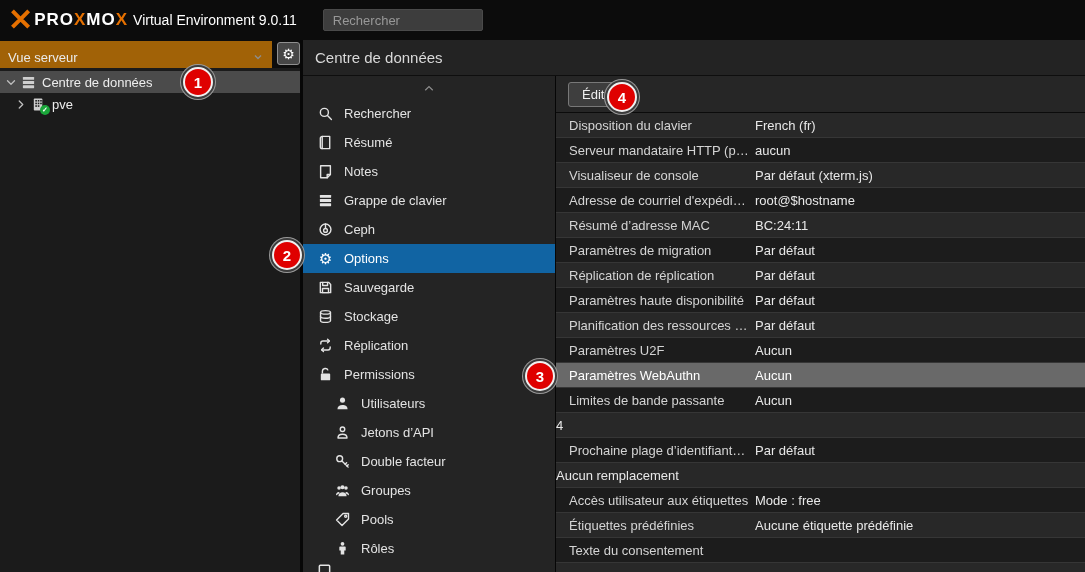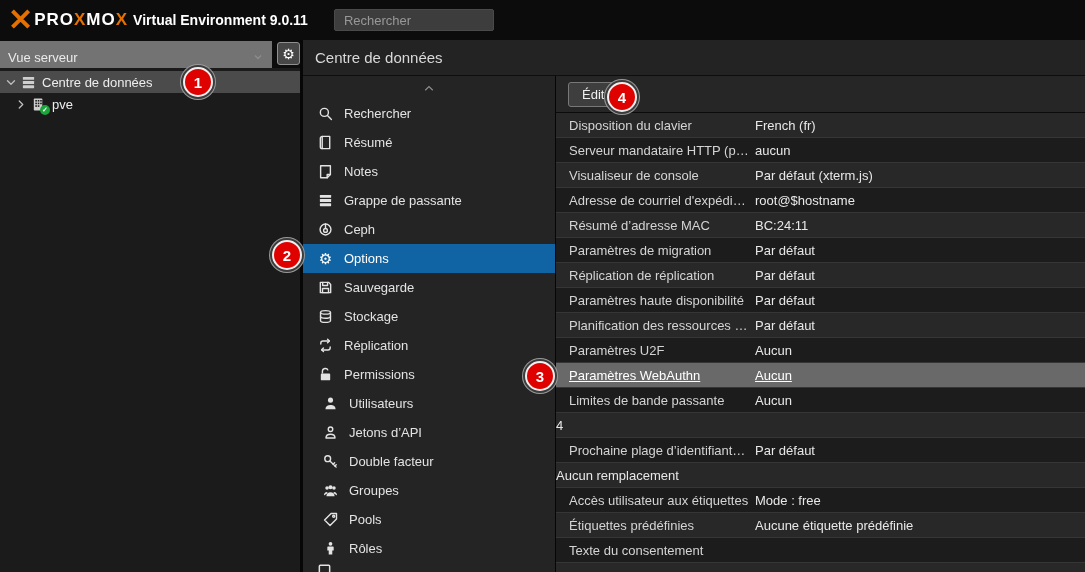--- a/index.html
+++ b/index.html
@@ -5,61 +5,61 @@
   * { margin:0; padding:0; box-sizing:border-box; }
   html,body { width:1085px; height:572px; overflow:hidden; }
   body { position:relative; background:#1b1b1b; font-family:"Liberation Sans",sans-serif; color:#ddd; }
 
   
   .topbar { position:absolute; left:0; top:0; width:1085px; height:40px; background:#0c0c0c; display:flex; align-items:center; }
   .logo { display:flex; align-items:center; margin-left:8px; }
   .logo-x { color:#E57000; font-size:30px; font-weight:bold; line-height:30px; margin-right:1px; }
   .logo-text { font-size:17px; font-weight:bold; letter-spacing:1px; color:#fff; }
   .logo-text .ox { color:#E57000; }
-  .product { color:#fff; font-size:14px; margin-left:5px;font-weight:bold; }
+  .product { color:#fff; font-size:14px; margin-left:5px; }
   .search { margin-left:26px; width:160px; height:22px; background:#3d3d3d; border:1px solid #4a4a4a; border-radius:2px; color:#ddd; padding:0 9px; font-size:13px; font-family:inherit; }
   .search::placeholder { color:#989898; }
 
   
   .selector-bar { position:absolute; left:0; top:40px; width:300px; height:28px; background:#0c0c0c; }
-  .selector { position:absolute; left:0; top:1px; width:272px; height:26px; background:#737373; display:flex; align-items:center; justify-content:space-between; padding:16px 8px; font-size:13px; color:#eaeaea; cursor:pointer; }
+  .selector { position:absolute; left:0; top:1px; width:272px; height:26px; background:#a16207; display:flex; align-items:center; justify-content:space-between; padding:16px 8px; font-size:13px; color:#eaeaea; cursor:pointer; }
   .gear-btn { position:absolute; left:277px; top:2px; width:23px; height:23px; background:#474747; border:1px solid #909090; border-radius:3px; color:#fff; font-size:14px; line-height:20px; text-align:center; cursor:pointer; }
   .tree { position:absolute; left:0; top:68px; width:300px; height:504px; background:#1b1b1b; padding-top:3px; }
   .tree-row { height:22px; display:flex; align-items:center; font-size:13px; color:#ededed; white-space:nowrap; cursor:pointer; }
   .tree-row.selected { background:#4b4b4b; }
   .tree-row .exp { width:14px; display:inline-flex; justify-content:center; color:#bdbdbd; }
   .tree-row .icon { position:relative; width:16px; height:16px; margin:0 6px 0 2px; display:inline-flex; align-items:center; justify-content:center; color:#cfcfcf; }
   .tree-row.lvl1 { padding-left:4px; }
   .tree-row.lvl2 { padding-left:14px; }
   .check { position:absolute; right:-4px; bottom:-3px; width:10px; height:10px; background:#1aa63a; border-radius:50%; color:#fff; font-size:7px; line-height:10px; text-align:center; font-weight:bold; }
   .gap { position:absolute; left:300px; top:40px; width:3px; height:532px; background:#070707; }
 
   
   .content-header { position:absolute; left:303px; top:40px; width:782px; height:36px; background:#232323; border-bottom:1px solid #0e0e0e; display:flex; align-items:center; padding-left:12px; font-size:15px; color:#d9d9d9; }
 
   
   .sidebar { position:absolute; left:303px; top:76px; width:252px; height:496px; background:#242424; overflow:hidden; }
   .scroll-up { height:23px; display:flex; align-items:center; justify-content:center; color:#8d8d8d; }
   .side-item { height:29px; display:flex; align-items:center; padding-left:14px; font-size:13px; color:#e3e3e3; cursor:pointer; white-space:nowrap; }
-  .side-item.indent { padding-left:19px; }
+  .side-item.indent { padding-left:31px; }
   .side-item.selected { background:#1164A3; color:#fff; }
   .side-item .icon { width:17px; height:16px; margin-right:10px; display:inline-flex; align-items:center; justify-content:center; color:inherit; font-size:14px; }
   .side-partial { height:12px; overflow:hidden; padding-left:14px; color:#e3e3e3; }
 
   
   .panel { position:absolute; left:555px; top:76px; width:530px; height:496px; background:#1c1c1c; border-left:1px solid #060606; }
   .toolbar { height:37px; background:#262626; border-bottom:1px solid #0b0b0b; display:flex; align-items:center; padding-left:12px; }
   .btn { height:25px; padding:0 13px; background:#3e3e3e; border:1px solid #787878; border-radius:3px; color:#f0f0f0; font-size:13px; font-family:inherit; cursor:pointer; }
   .rows { width:100%; }
   .rows .row { height:25px; display:flex; align-items:center; font-size:13px; border-bottom:1px solid #363636; background:#1c1c1c; }
   .rows .row:nth-child(odd) { background:#282828; }
   .rows .row .lab { width:199px; padding-left:13px; color:#d4d4d4; white-space:nowrap; overflow:hidden; }
   .rows .row .val { color:#e8e8e8; white-space:nowrap; overflow:hidden; }
   .rows .row.selected { background:#696969; }
-  .rows .row.selected .lab, .rows .row.selected .val { color:#fff;text-decoration:underline; }
+  .rows .row.selected .lab, .rows .row.selected .val { color:#fff; }
   .rows::after { content:""; display:block; height:9px; background:#282828; }
 
   
   .badge { position:absolute; width:30px; height:30px; border-radius:50%; background:#DF0000; border:2px solid #f0f0f0; box-shadow:0 0 0 2px #3c3c3c, 0 0 0 3px #9a9a9a; color:#fff; font-weight:bold; font-size:15px; display:flex; align-items:center; justify-content:center; z-index:20; }
   .b1 { left:183px; top:67px; }
   .b2 { left:272px; top:240px; }
   .b3 { left:525px; top:361px; }
   .b4 { left:607px; top:82px; }
 
   svg.ic { display:block; }
@@ -174,21 +174,21 @@
   </div>
 
   <div class="side-item">
     <span class="icon">
           <svg class="ic" width="15" height="15" viewBox="0 0 16 16" fill="currentColor">
             <rect x="2" y="2" width="12" height="3.1" rx="0.6"></rect>
             <rect x="2" y="6.45" width="12" height="3.1" rx="0.6"></rect>
             <rect x="2" y="10.9" width="12" height="3.1" rx="0.6"></rect>
           </svg>
         </span>
-    <span>Grappe de passante</span>
+    <span>Grappe de clavier</span>
   </div>
 
   <div class="side-item">
     <span class="icon">
           <svg class="ic" width="15" height="15" viewBox="0 0 16 16" fill="none" stroke="currentColor" stroke-width="1.5" stroke-linecap="round" stroke-linejoin="round">
             <circle cx="8" cy="8" r="5.8"></circle>
             <circle cx="8" cy="9" r="2"></circle>
             <path d="M8 2.2v4.8"></path>
           </svg>
         </span>

